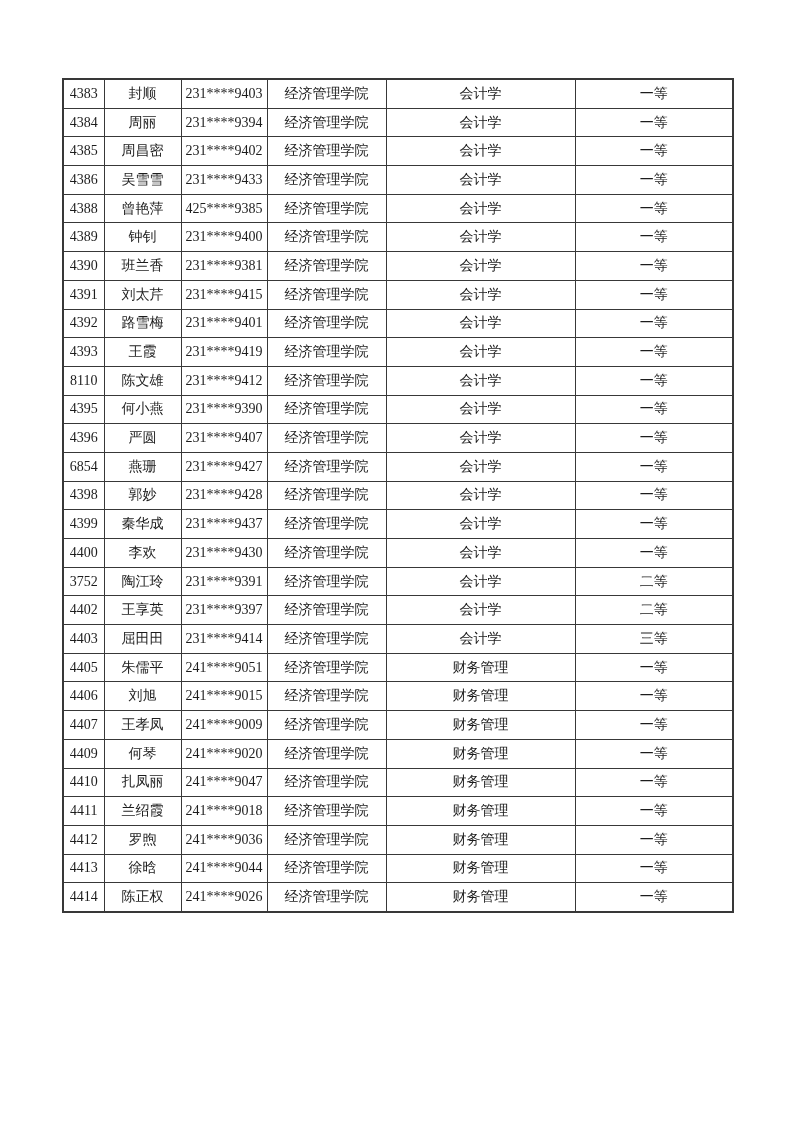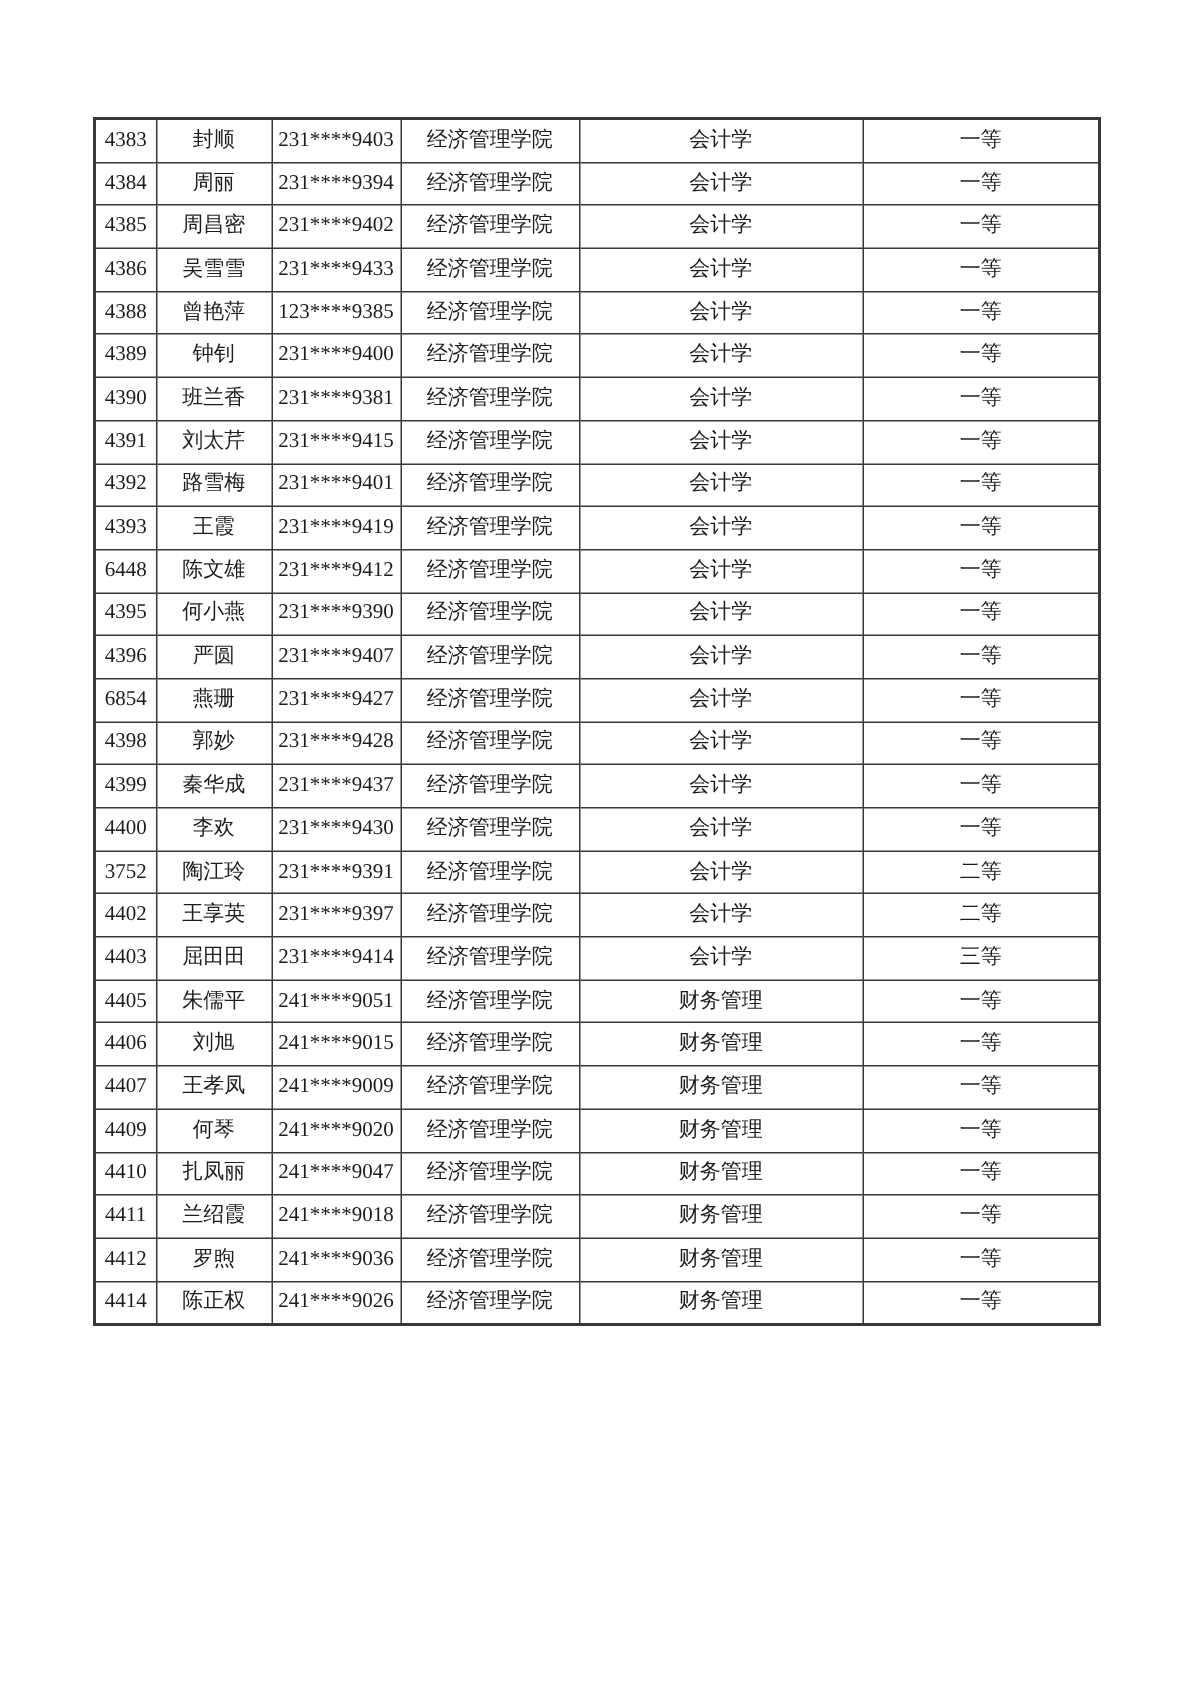--- a/index.html
+++ b/index.html
@@ -85,21 +85,21 @@
           <td>4386</td>
           <td>吴雪雪</td>
           <td>231****9433</td>
           <td>经济管理学院</td>
           <td>会计学</td>
           <td>一等</td>
         </tr>
         <tr>
           <td>4388</td>
           <td>曾艳萍</td>
-          <td>123****9385</td>
+          <td>425****9385</td>
           <td>经济管理学院</td>
           <td>会计学</td>
           <td>一等</td>
         </tr>
         <tr>
           <td>4389</td>
           <td>钟钊</td>
           <td>231****9400</td>
           <td>经济管理学院</td>
           <td>会计学</td>
@@ -131,21 +131,21 @@
         </tr>
         <tr>
           <td>4393</td>
           <td>王霞</td>
           <td>231****9419</td>
           <td>经济管理学院</td>
           <td>会计学</td>
           <td>一等</td>
         </tr>
         <tr>
-          <td>6448</td>
+          <td>8110</td>
           <td>陈文雄</td>
           <td>231****9412</td>
           <td>经济管理学院</td>
           <td>会计学</td>
           <td>一等</td>
         </tr>
         <tr>
           <td>4395</td>
           <td>何小燕</td>
           <td>231****9390</td>
@@ -262,20 +262,28 @@
           <td>兰绍霞</td>
           <td>241****9018</td>
           <td>经济管理学院</td>
           <td>财务管理</td>
           <td>一等</td>
         </tr>
         <tr>
           <td>4412</td>
           <td>罗煦</td>
           <td>241****9036</td>
+          <td>经济管理学院</td>
+          <td>财务管理</td>
+          <td>一等</td>
+        </tr>
+        <tr>
+          <td>4413</td>
+          <td>徐晗</td>
+          <td>241****9044</td>
           <td>经济管理学院</td>
           <td>财务管理</td>
           <td>一等</td>
         </tr>
         <tr>
           <td>4414</td>
           <td>陈正权</td>
           <td>241****9026</td>
           <td>经济管理学院</td>
           <td>财务管理</td>

